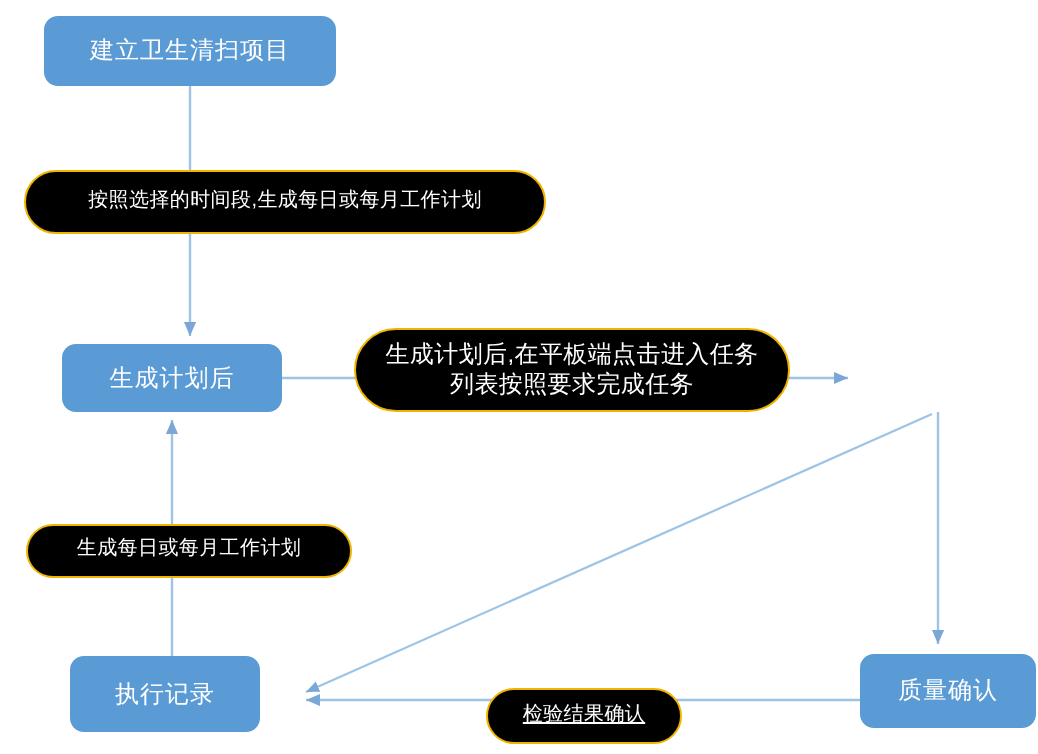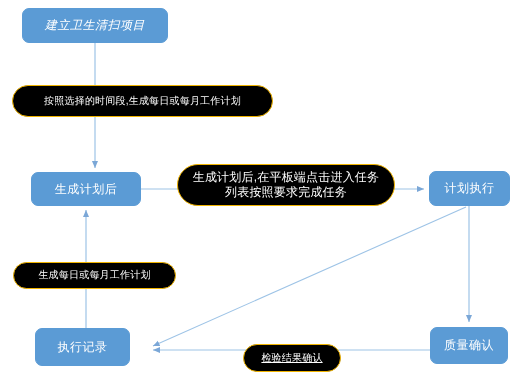--- a/index.html
+++ b/index.html
@@ -78,49 +78,46 @@
 
     <line x1="469" y1="206" x2="469" y2="322" stroke="#9DC3E6" stroke-width="1.2" marker-end="url(#arrowhead)"></line>
 
     <line x1="466" y1="207" x2="153" y2="346" stroke="#9DC3E6" stroke-width="1.1" marker-end="url(#arrowhead)"></line>
 
     <line x1="430" y1="350" x2="153" y2="350" stroke="#9DC3E6" stroke-width="1.2" marker-end="url(#arrowhead)"></line>
 
     <line x1="86" y1="328" x2="86" y2="210" stroke="#9DC3E6" stroke-width="1.2" marker-end="url(#arrowhead)"></line>
   </svg>
 
-  <div class="node node-process" style="left:22px; top:8px; width:146px; height:35px;font-style:italic;">
+  <div class="node node-process" style="left:22px; top:8px; width:146px; height:35px;">
     <span class="node-label">建立卫生清扫项目</span>
   </div>
 
   <div class="node node-note" style="left:12px; top:85px; width:261px; height:32px;">
     <span class="node-label">按照选择的时间段,生成每日或每月工作计划</span>
   </div>
 
   <div class="node node-process" style="left:31px; top:172px; width:110px; height:34px;">
     <span class="node-label">生成计划后</span>
   </div>
 
   <div class="node node-note small" style="left:177px; top:164px; width:218px; height:42px;">
     <span class="node-label">生成计划后,在平板端点击进入任务列表按照要求完成任务</span>
   </div>
 
-  <div class="node node-process" style="left:429px; top:171px; width:81px; height:35px;">
-    <span class="node-label">计划执行</span>
-  </div>
 
   <div class="node node-note" style="left:13px; top:262px; width:163px; height:27px;">
     <span class="node-label">生成每日或每月工作计划</span>
   </div>
 
   <div class="node node-process" style="left:35px; top:328px; width:95px; height:38px;">
     <span class="node-label">执行记录</span>
   </div>
 
   <div class="node node-note" style="left:243px; top:344px; width:98px; height:28px;text-decoration:underline;">
     <span class="node-label">检验结果确认</span>
   </div>
 
-  <div class="node node-process" style="left:430px; top:327px; width:78px; height:37px;">
+  <div class="node node-process" style="left:430px; top:327px; width:88px; height:37px;">
     <span class="node-label">质量确认</span>
   </div>
 
 </div>
 
 </body></html>

